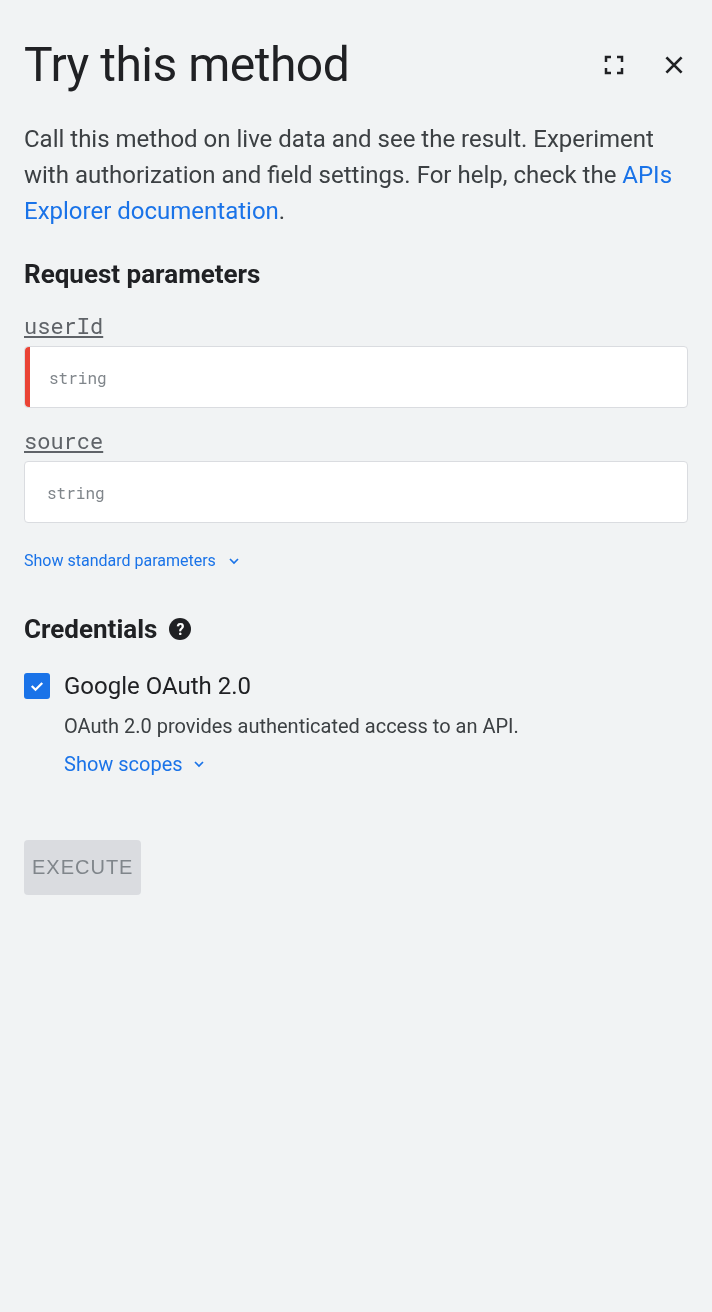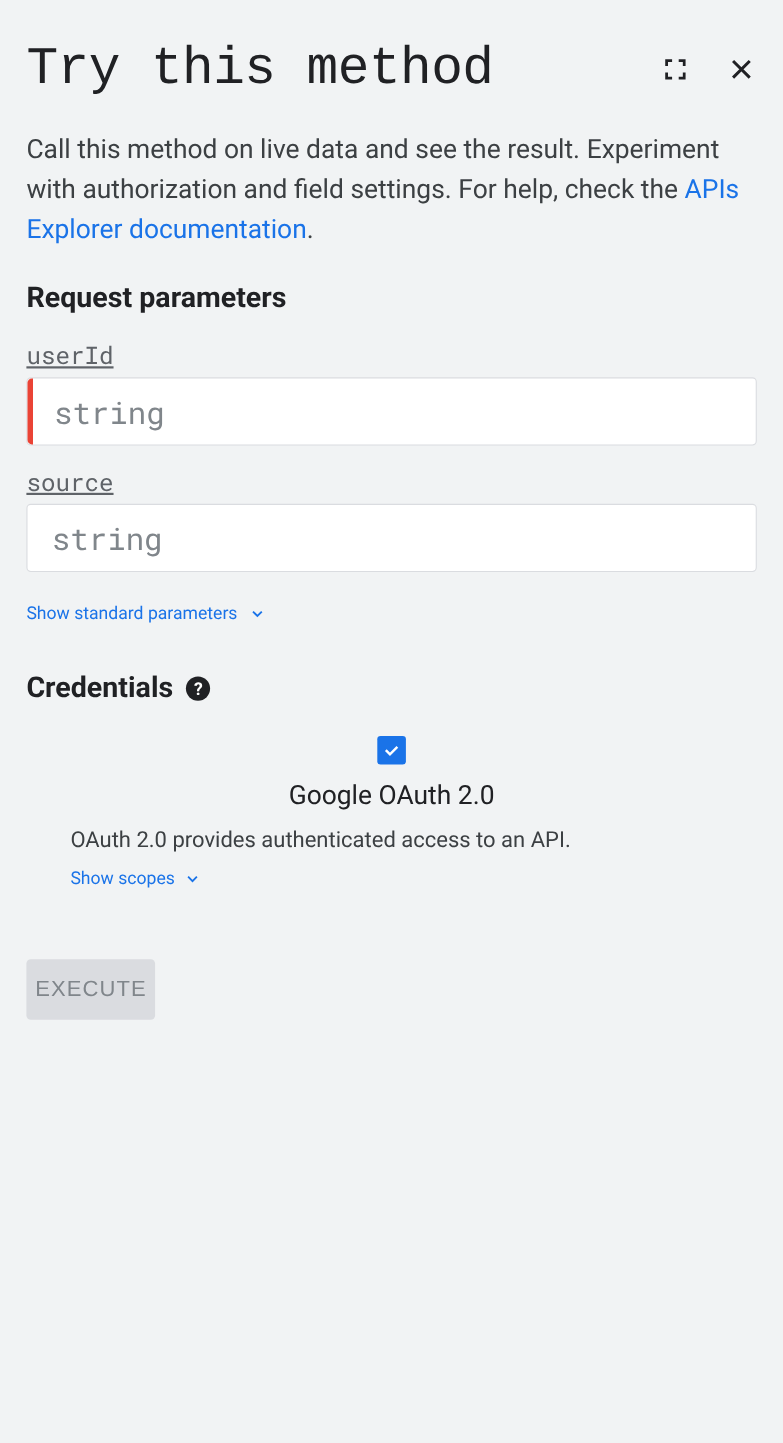--- a/index.html
+++ b/index.html
@@ -13,21 +13,20 @@
   }
   .panel {
     padding: 24px;
   }
   .header-row {
     display: flex;
     align-items: center;
     justify-content: space-between;
     margin-bottom: 28px;
     margin-top: 12px;
-    font-family: Liberation Mono, monospace;
   }
   h1.title {
     font-size: 48px;
     font-weight: 400;
     margin: 0;
     letter-spacing: -0.5px;
     color: #202124;
   }
   .header-icons {
     display: flex;
@@ -89,21 +88,21 @@
     border-top-left-radius: 4px;
     border-bottom-left-radius: 4px;
   }
   .input-wrap input {
     border: none;
     outline: none;
     width: 100%;
     height: 100%;
     padding: 0 22px;
     font-family: "Roboto Mono", Menlo, Consolas, monospace;
-    font-size: 28px;
+    font-size: 16px;
     color: #202124;
     background: transparent;
   }
   .input-wrap.required input {
     padding-left: 24px;
   }
   .input-wrap input::placeholder {
     color: #80868b;
   }
   .expand-link {
@@ -128,21 +127,20 @@
     font-weight: 700;
   }
   .cred-block {
     margin-bottom: 28px;
     margin-top: 28px;
   }
   .cred-row {
     display: flex;
     align-items: center;
     gap: 14px;
-    flex-direction: column;
   }
   .checkbox {
     width: 26px; height: 26px;
     border-radius: 3px;
     background: #1a73e8;
     display: inline-flex;
     align-items: center;
     justify-content: center;
     cursor: pointer;
     flex-shrink: 0;
@@ -156,21 +154,21 @@
     font-size: 20px;
     color: #3c4043;
     margin-left: 40px;
     margin-top: 14px;
   }
   .scopes-link {
     display: inline-flex;
     align-items: center;
     gap: 8px;
     color: #1a73e8;
-    font-size: 16px;
+    font-size: 20px;
     margin-left: 40px;
     margin-top: 14px;
     cursor: pointer;
   }
   .execute-btn {
     background: #dadce0;
     color: #80868b;
     border: none;
     border-radius: 4px;
     padding: 16px 8px;

